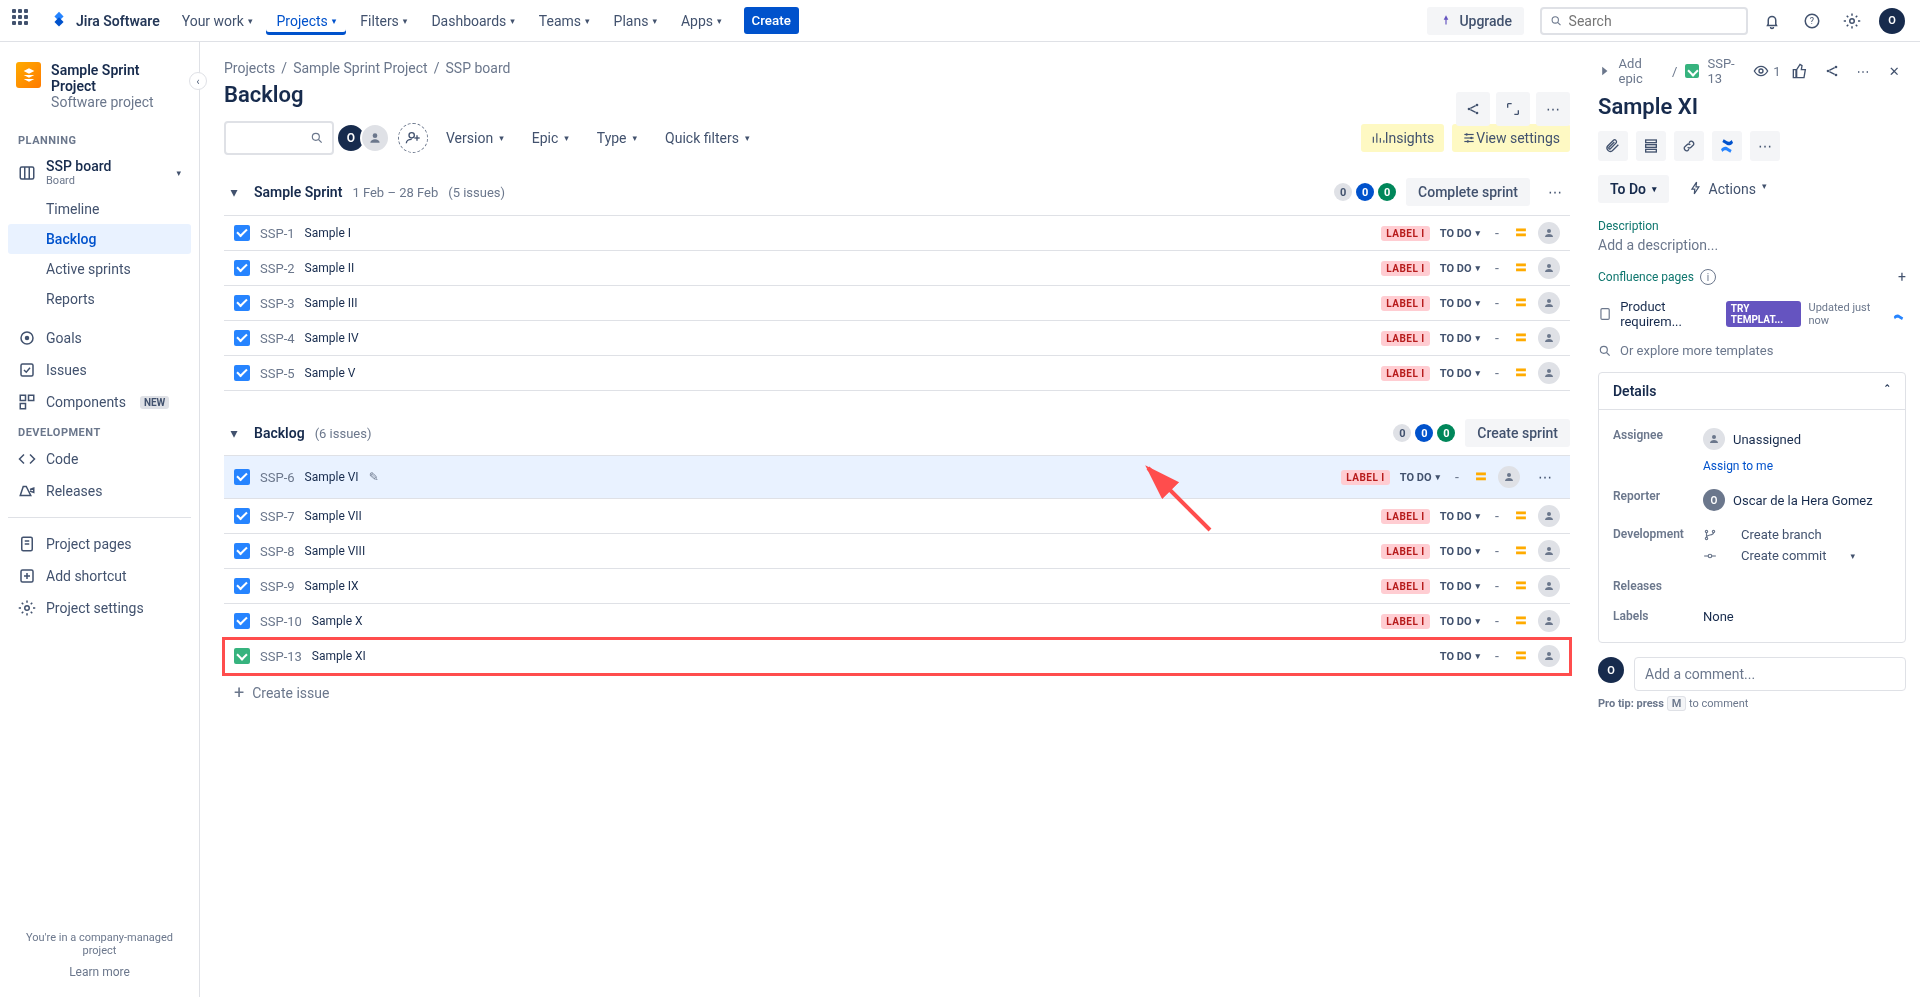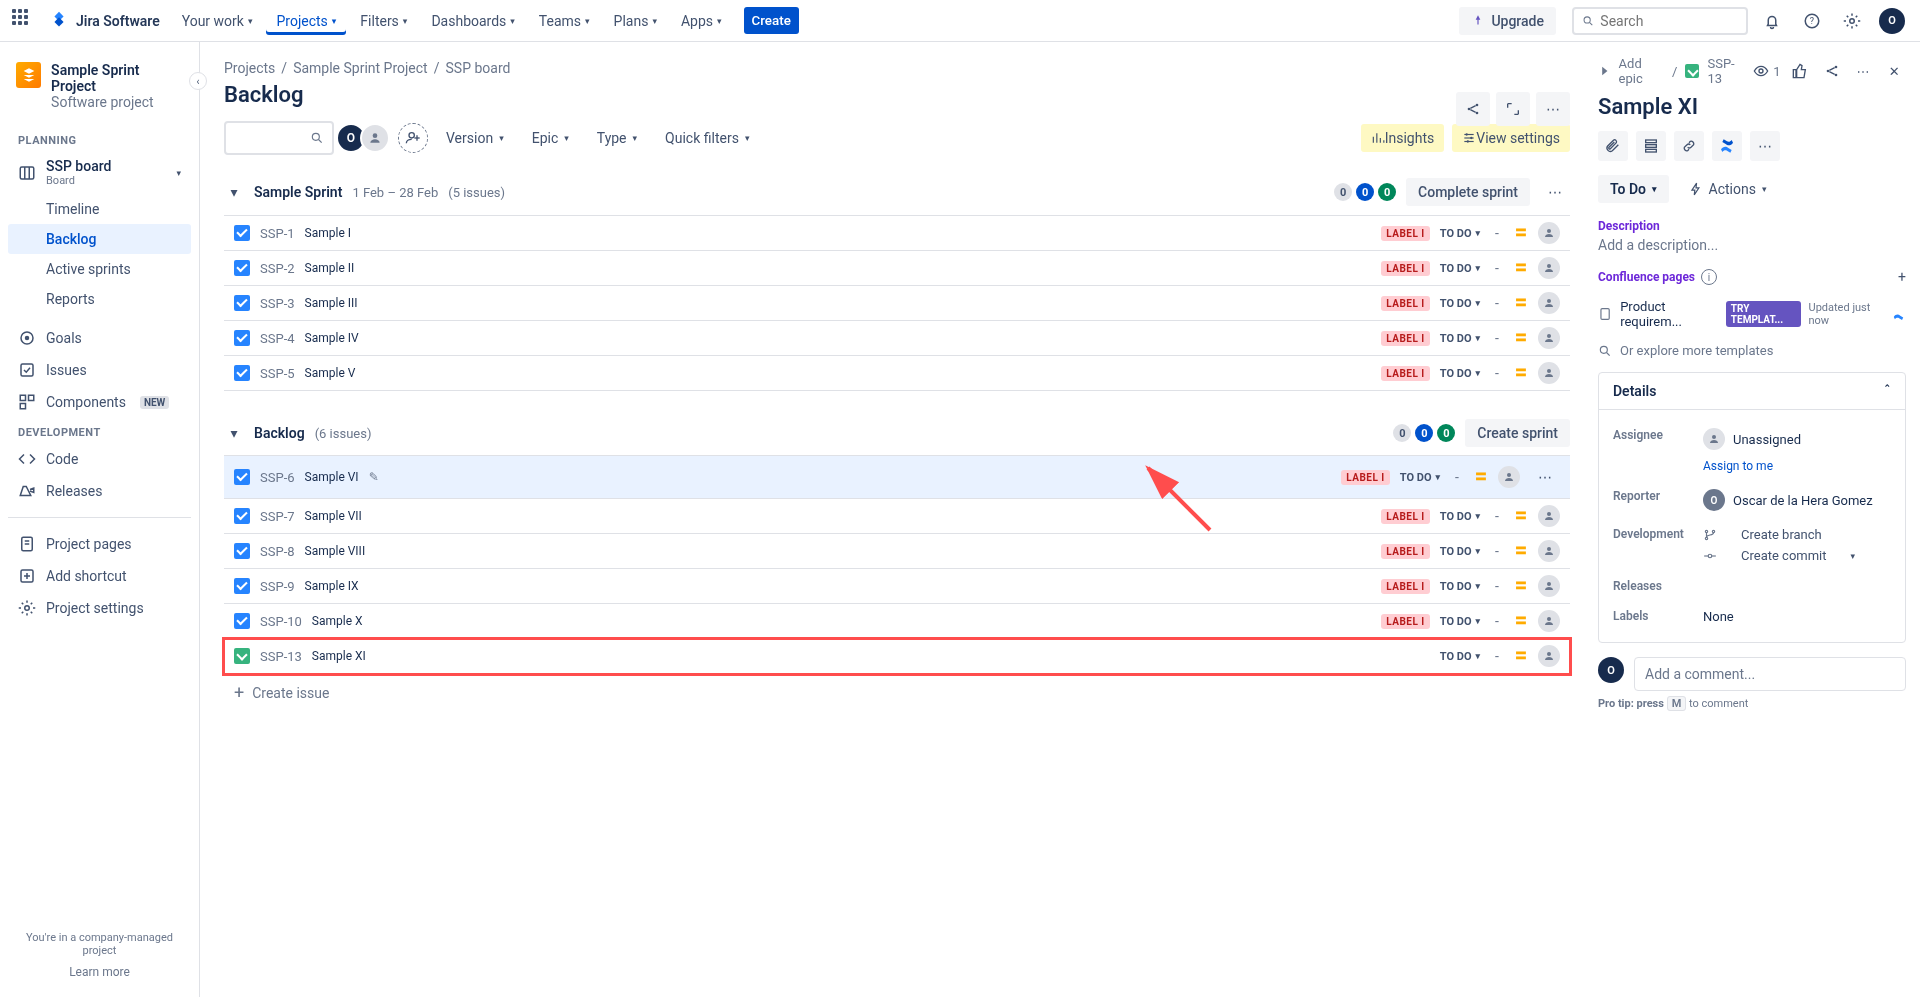--- a/index.html
+++ b/index.html
@@ -10,21 +10,21 @@
 .app-switcher { width: 24px; height: 24px; display: grid; grid-template-columns: repeat(3,4px); grid-template-rows: repeat(3,4px); gap: 2px; cursor: pointer; }
 .app-switcher span { background: #42526e; border-radius: 1px; }
 .logo { display: flex; align-items: center; gap: 6px; font-weight: 600; color: #253858; margin: 0 8px; }
 .logo svg { width: 22px; height: 22px; }
 .nav-item { padding: 6px 10px; color: #42526e; cursor: pointer; display: flex; align-items: center; gap: 4px; border-radius: 3px; }
 .nav-item.active { color: #0052cc; box-shadow: inset 0 -3px 0 #0052cc; }
 .chev { font-size: 9px; }
 .create-btn { background: #0052cc; color: #fff; padding: 6px 8px; border-radius: 3px; border: none; font-weight: 500; cursor: pointer; margin-left: 8px; }
 .spacer { flex: 1; }
 .upgrade-btn { display: flex; align-items: center; gap: 6px; background: #f4f5f7; padding: 6px 12px; border-radius: 3px; cursor: pointer; color: #42526e; font-weight: 500; text-align: center; }
-.search-box { display: flex; align-items: center; gap: 6px; background: #fff; border: 2px solid #dfe1e6; padding: 4px 8px; border-radius: 4px; width: 176px; margin-left: 12px; }
+.search-box { display: flex; align-items: center; gap: 6px; background: #fff; border: 2px solid #dfe1e6; padding: 4px 8px; border-radius: 4px; width: 208px; margin-left: 12px; }
 .search-box input { border: none; outline: none; font-size: 14px; width: 100%; }
 .nav-icon { width: 32px; height: 32px; display: flex; align-items: center; justify-content: center; color: #42526e; cursor: pointer; border-radius: 50%; margin-left: 4px; }
 .avatar { width: 26px; height: 26px; border-radius: 50%; background: #172b4d; color: #fff; display: flex; align-items: center; justify-content: center; font-size: 11px; font-weight: 600; }
 
 
 .main { display: flex; height: calc(100vh - 42px); }
 
 
 .sidebar { width: 200px; border-right: 1px solid #dfe1e6; padding: 20px 8px 8px 8px; display: flex; flex-direction: column; position: relative; }
 .proj-head { display: flex; gap: 10px; padding: 0 8px 16px 8px; }
@@ -101,22 +101,22 @@
 .detail { width: 340px; border-left: 0; padding: 14px 14px 0 18px; overflow-y: auto; }
 .detail-crumbs { display: flex; align-items: center; gap: 8px; font-size: 13px; color: #6b778c; }
 .detail-crumbs .story-icon { width:14px; height:14px; }
 .vote-count { display:flex; align-items:center; gap:4px; margin-left:auto; }
 .like-icon, .share-icon, .more-icon, .close-icon { width: 26px; height: 26px; display: flex; align-items: center; justify-content: center; cursor: pointer; color: #42526e; }
 .detail-title { font-size: 22px; font-weight: 600; margin: 8px 0 12px; }
 .action-row { display: flex; gap: 8px; margin-bottom: 14px; }
 .sq-btn { width: 30px; height: 30px; background: #f4f5f7; border-radius: 3px; display: flex; align-items: center; justify-content: center; cursor: pointer; color: #42526e; }
 .status-row { display: flex; gap: 10px; margin-bottom: 16px; }
 .status-dd { background: #f4f5f7; padding: 6px 12px; border-radius: 3px; font-weight: 600; display: flex; align-items: center; gap: 6px; cursor: pointer; }
-.actions-dd { display: flex; align-items: center; gap: 6px; padding: 6px 10px; cursor: pointer; color: #42526e; }
-.field-label { font-size: 12px; font-weight: 700; color: #6d28d9; margin-bottom: 4px; }
+.actions-dd { display: flex; gap: 6px; padding: 6px 10px; cursor: pointer; color: #42526e; }
+.field-label { font-size: 12px; font-weight: 400; color: #0f766e; margin-bottom: 4px; }
 .field-val { font-size: 14px; color: #6b778c; margin-bottom: 16px; }
 .conf-head { display: flex; align-items: center; gap: 6px; margin-bottom: 8px; }
 .info-icon { width:16px; height:16px; border:1px solid #6b778c; border-radius:50%; font-size:10px; display:flex; align-items:center; justify-content:center; color:#6b778c; }
 .plus-icon { margin-left:auto; cursor:pointer; color:#42526e; }
 .conf-row { display:flex; align-items:center; gap:8px; padding:6px 0; font-size:13px; }
 .page-icon { width:16px; height:16px; color:#6b778c; }
 .try-badge { background:#6554c0; color:#fff; font-size:10px; font-weight:700; padding:2px 5px; border-radius:3px; }
 .updated-txt { color:#6b778c; font-size:11px; }
 .conf-logo { width:16px; height:16px; }
 .explore-row { display:flex; align-items:center; gap:8px; padding:8px 0 14px; color:#6b778c; font-size:13px; cursor:pointer; }

